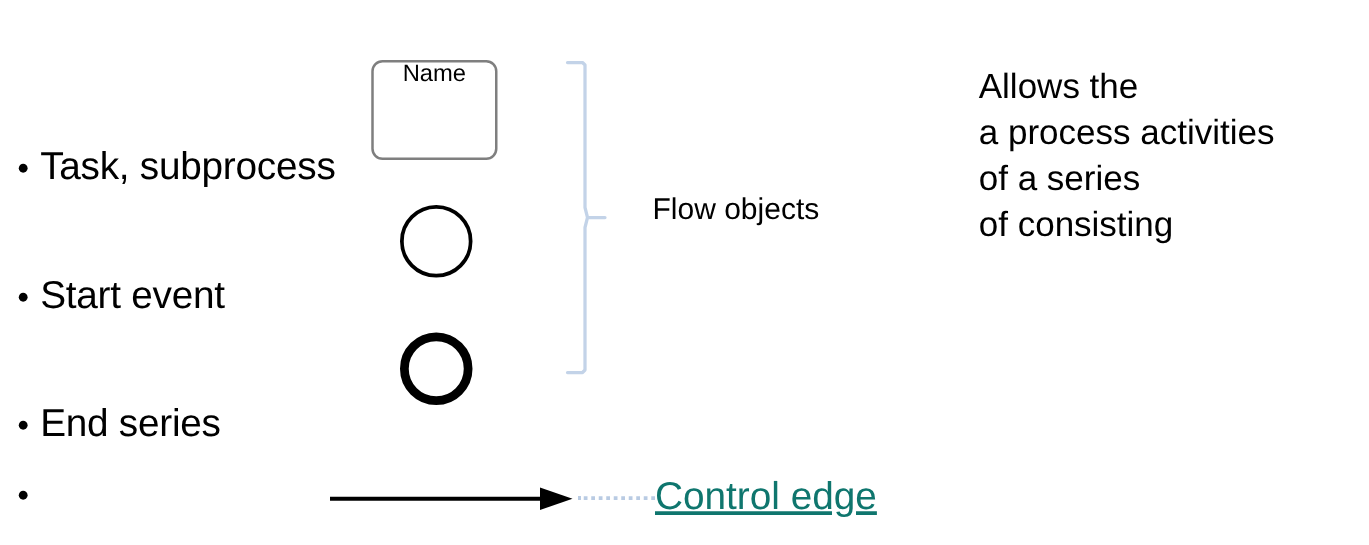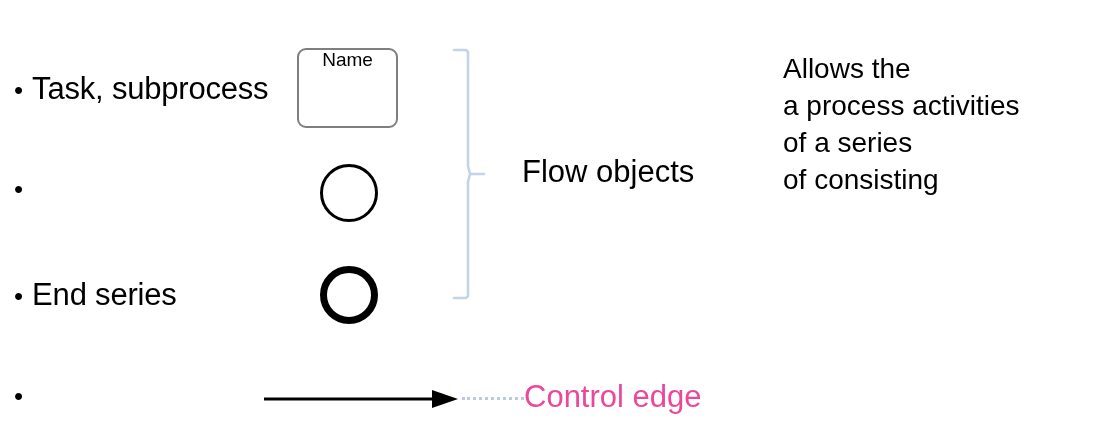--- a/index.html
+++ b/index.html
@@ -31,20 +31,21 @@
     font-size: 26px;
     line-height: 1;
     margin-right: 9px;
     color: #000;
   }
   .bullet-label {
     font-size: 31px;
     line-height: 1;
     letter-spacing: -0.2px;
     color: #000;
+    margin-top: 44px;
   }
 
   #row-task     { top: 73px; }
   #row-start    { top: 176px; }
   #row-end      { top: 279px; }
   #row-control  { top: 383px; }
 
   
   #task-box {
     position: absolute;
@@ -96,21 +97,21 @@
     width: 44px;
     height: 258px;
     pointer-events: none;
   }
 
   
   #flow-objects-label {
     position: absolute;
     left: 522px;
     top: 156px;
-    font-size: 31px;
+    font-size: 24px;
     line-height: 1;
     white-space: nowrap;
     color: #000;
   }
 
   
   #control-arrow {
     position: absolute;
     left: 262px;
     top: 386px;
@@ -125,21 +126,22 @@
     height: 3px;
     border-top: 3px dotted #b9cbe3;
   }
   #control-edge-label {
     position: absolute;
     left: 524px;
     top: 381px;
     font-size: 31px;
     line-height: 1;
     white-space: nowrap;
-    color: #ec4899;
+    color: #0f766e;
+    text-decoration: underline;
   }
 
   
   #description {
     position: absolute;
     left: 783px;
     top: 50px;
     width: 305px;
     font-size: 28px;
     line-height: 37px;
@@ -152,20 +154,21 @@
 
 <div id="slide">
 
   <div class="bullet-row" id="row-task">
     <span class="bullet-dot">•</span>
     <span class="bullet-label">Task, subprocess</span>
   </div>
 
   <div class="bullet-row" id="row-start">
     <span class="bullet-dot">•</span>
+    <span class="bullet-label">Start event</span>
   </div>
 
   <div class="bullet-row" id="row-end">
     <span class="bullet-dot">•</span>
     <span class="bullet-label">End series</span>
   </div>
 
   <div class="bullet-row" id="row-control">
     <span class="bullet-dot">•</span>
   </div>

